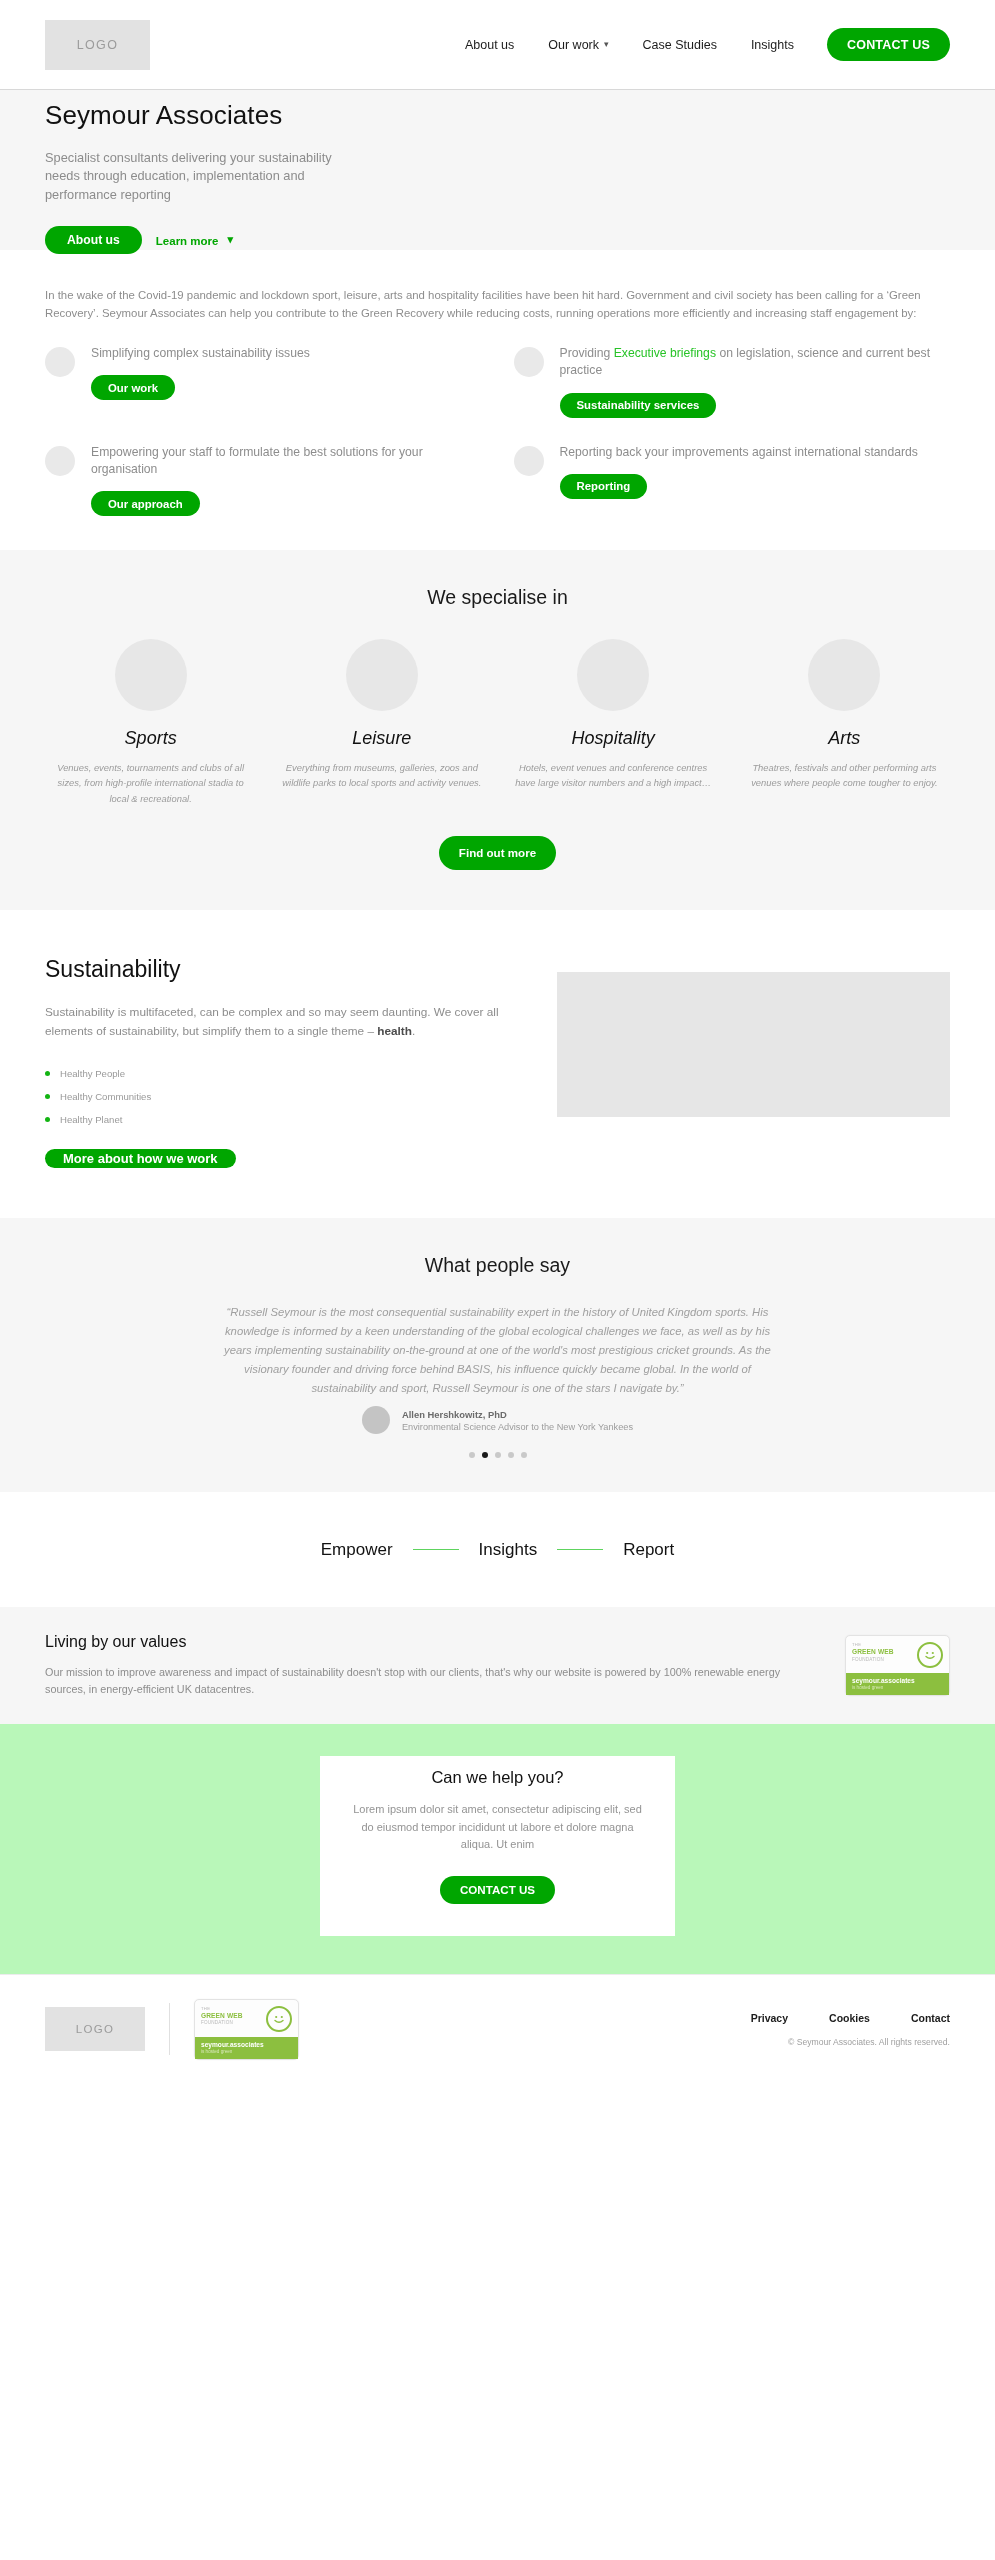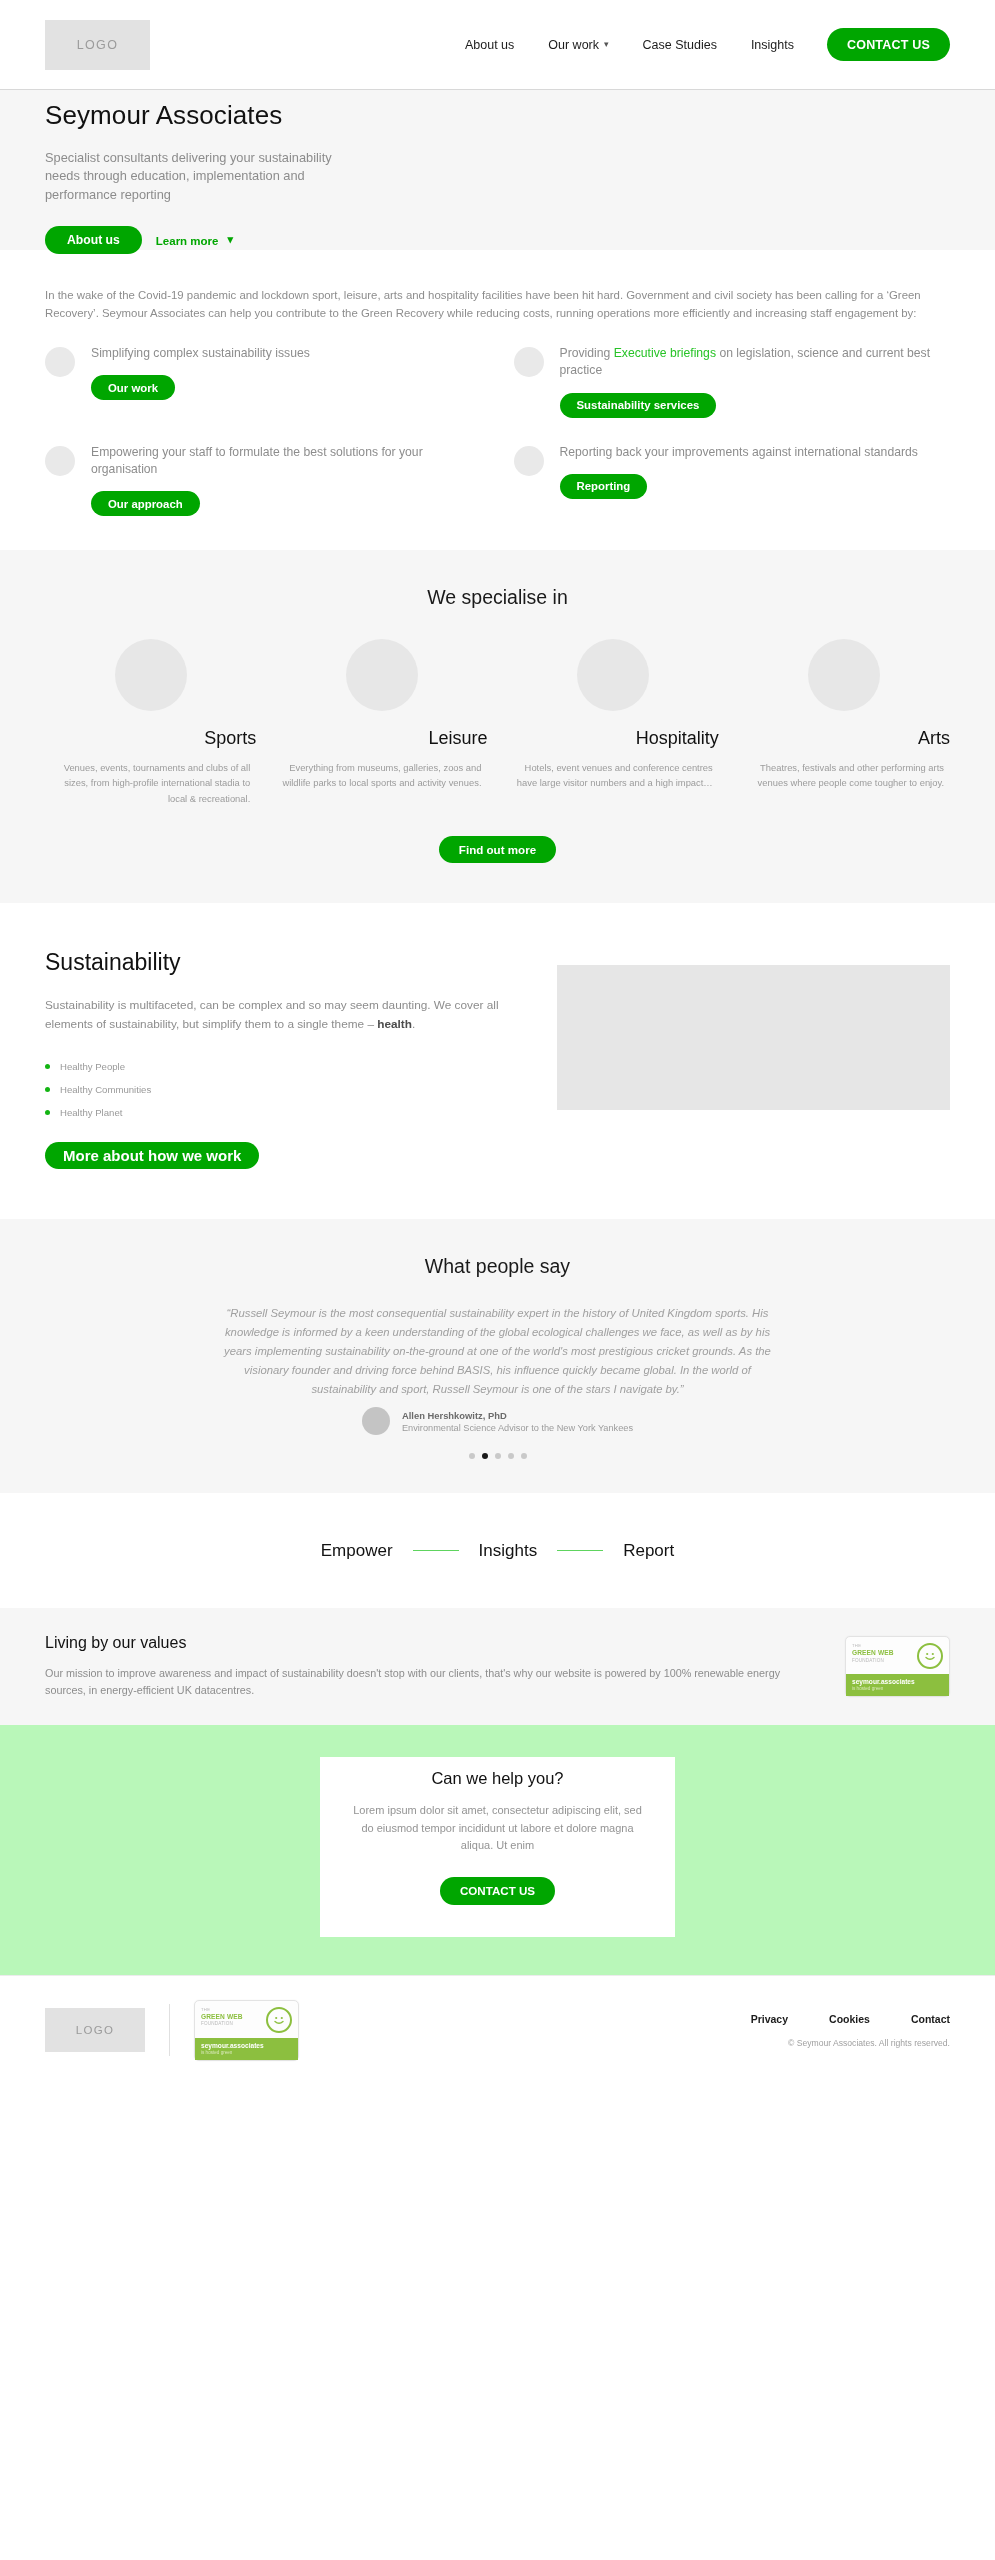--- a/index.html
+++ b/index.html
@@ -90,48 +90,48 @@
 
   
   .specialise { background: #f6f6f6; padding: 36px 45px 40px 45px; }
   .sec-title {
     text-align: center; font-size: 19.5px; font-weight: normal; color: #1a1a1a;
   }
   .spec-grid {
     margin-top: 30px;
     display: grid; grid-template-columns: repeat(4, 1fr); gap: 20px;
   }
-  .spec-item { text-align: right; }
+  .spec-item { text-align: center; font-style: italic; }
   .spec-circle {
     width: 72px; height: 72px; border-radius: 50%; background: #e7e7e7; margin: 0 auto;
   }
   .spec-name { margin-top: 17px; font-size: 18px; color: #111; font-weight: normal; }
   .spec-desc {
     margin-top: 11px; font-size: 9.4px; line-height: 1.62; color: #9c9c9c;
     padding: 0 6px;
   }
   .spec-cta-wrap { margin-top: 30px; text-align: center; }
-  .btn-spec { height: 27px; padding: 0 20px; font-size: 11.6px; font-weight: bold; }
+  .btn-spec { height: 34px; padding: 0 20px; font-size: 11.6px; font-weight: bold; }
 
   
   .sustain { background: #fff; padding: 46px 45px 50px 45px; display: flex; gap: 42px; }
   .sustain-left { width: 470px; }
   .sustain-left h2 { font-size: 23px; font-weight: normal; color: #111; }
   .sustain-left p {
     margin-top: 20px; font-size: 11.8px; line-height: 1.58; color: #8d8d8d;
   }
   .sustain-left p b { color: #4d4d4d; }
   .bullets { margin-top: 22px; }
   .bullet {
     display: flex; align-items: center; gap: 10px;
     font-size: 9.6px; color: #9a9a9a; padding: 6px 0;
   }
   .dot { width: 5px; height: 5px; border-radius: 50%; background: #13b413; flex: 0 0 5px; }
   .btn-sustain {
-    margin-top: 18px; height: 27px; padding: 0 18px; font-size: 15px; font-weight: bold;
+    margin-top: 18px; height: 19px; padding: 0 18px; font-size: 13px; font-weight: bold;
   }
   .sustain-img { flex: 1; background: #e6e6e6; height: 145px; margin-top: 16px; }
 
   
   .testimonial { background: #f6f6f6; padding: 36px 45px 34px 45px; }
   .quote {
     margin: 26px auto 0 auto; max-width: 560px; text-align: center;
     font-size: 11.3px; line-height: 1.68; color: #a0a0a0; font-style: italic;
   }
   .attrib {

